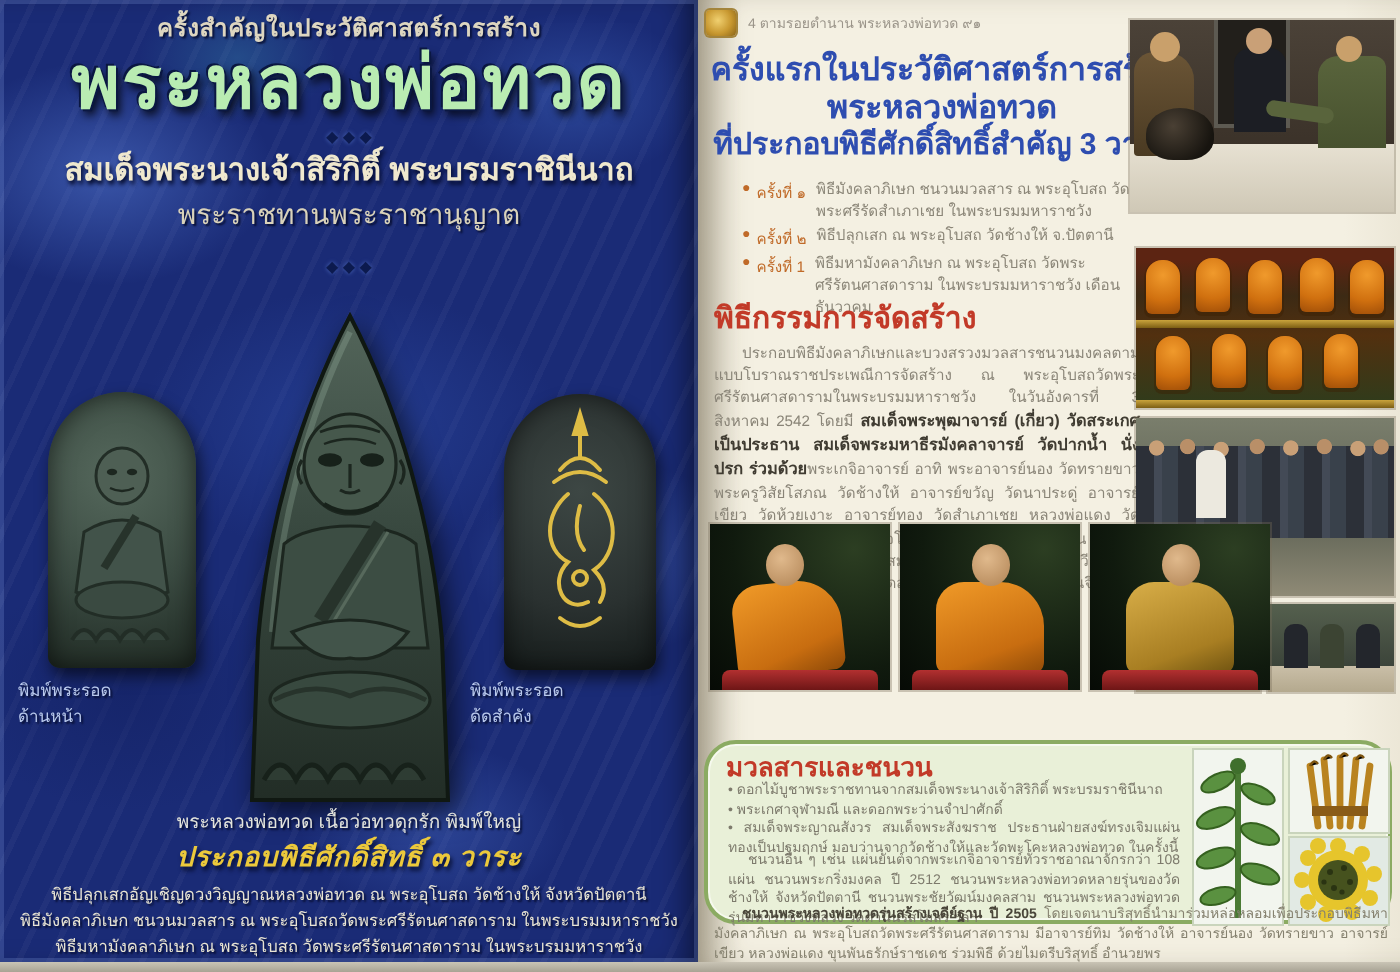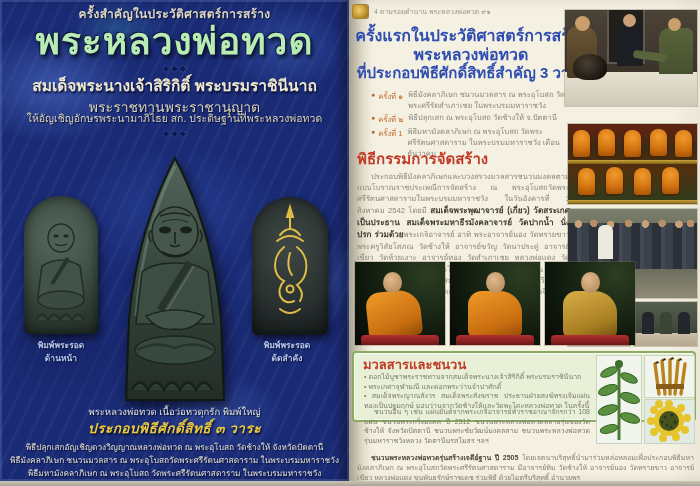--- a/index.html
+++ b/index.html
@@ -34,22 +34,22 @@
   .tablet {
     border-radius:38px 38px 6px 6px;
     box-shadow: 2px 4px 8px rgba(0,0,0,.6), inset 0 0 12px rgba(0,0,0,.55);
   }
   #amulet-front { left:24px; top:196px; width:74px; height:138px;
     background: radial-gradient(circle at 45% 30%, #55685c, #3a4a41 55%, #222d26 95%); }
   #amulet-back { left:252px; top:197px; width:76px; height:138px;
     background: radial-gradient(circle at 50% 35%, #3d4744, #2a3130 60%, #171d1c 95%); }
   #amulet-main { left:110px; top:154px; width:130px; height:252px; filter:drop-shadow(3px 5px 7px rgba(0,0,0,.65)); }
 
-  .lp-cap { position:absolute; width:104px; text-align:center; font-size:8.5px; line-height:1.5;
-    color:#b9c9ec; text-shadow:1px 1px 1px #060d30;font-weight:bold; }
+  .lp-cap { position:absolute; width:104px; text-align:left; font-size:8.5px; line-height:1.5;
+    color:#b9c9ec; text-shadow:1px 1px 1px #060d30; }
   #cap-front { left:9px;  top:339px; }
   #cap-back  { left:235px; top:339px; }
   .lp-capcenter { top:406px; font-size:9.5px; color:#e3e4dc; text-shadow:1px 1px 1px #060d30; }
   .lp-rites-head { top:421px; font-size:13.5px; font-weight:bold; font-style:italic; color:#ecc93b;
     text-shadow:1px 2px 2px #060d30; letter-spacing:.5px; }
   .lp-rites { position:absolute; top:441px; width:100%; text-align:center; }
   .lp-rites div { font-size:8.3px; line-height:1.55; color:#e8e4d3; text-shadow:1px 1px 1px #060d30; }
 
   
   #page-right {
@@ -130,22 +130,22 @@
   .monkrow { position:absolute; left:6px; top:262px; display:flex; gap:5px; }
   .monkphoto { position:relative; width:90px; height:83px; overflow:hidden; box-shadow:0 0 0 1px rgba(120,110,90,.35);
     background: radial-gradient(circle at 80% 15%, #2c3e22, #101a0e 60%, #060a05); }
   .monkphoto .cushion { position:absolute; left:6px; bottom:0; width:78px; height:10px; background:linear-gradient(#b23030,#6e1616); border-radius:4px 4px 0 0; }
   .monkphoto .robe { position:absolute; left:18px; bottom:8px; width:54px; height:46px; border-radius:14px 22px 6px 6px;
     background:linear-gradient(160deg, #f09a28, #c86d10 70%, #8f4a08); }
   .monkphoto .head { position:absolute; left:36px; top:10px; width:19px; height:21px; border-radius:50%; background:radial-gradient(circle at 40% 35%, #e0b98c, #b08354); }
   .monkphoto.gold .robe { background:linear-gradient(160deg, #d8ae48, #a87e22 70%, #6e5210); }
 
   
-  #greenbox { position:absolute; left:3px; top:351px; width:344px; height:71px;
-    background:#e9f0d8; border:2px solid #8bab62; border-radius:4px; box-shadow:inset 0 0 0 1px #f6f9ee; }
+  #greenbox { position:absolute; left:3px; top:370px; width:344px; height:92px;
+    background:#e9f0d8; border:2px solid #8bab62; border-radius:16px; box-shadow:inset 0 0 0 1px #f6f9ee; }
   #gb-head { position:absolute; left:9px; top:1px; font-size:13px; font-weight:bold; color:#c23a28; }
   #gb-bullets { position:absolute; left:10px; top:19px; width:226px; }
   #gb-bullets li { list-style:none; font-size:7px; line-height:1.38; color:#7d7a6c; text-align:justify; }
   #gb-bullets li::before { content:"• "; color:#7d7a6c; }
   #gb-para { position:absolute; left:10px; top:54px; width:226px; font-size:7px; line-height:1.38; color:#7d7a6c; text-align:justify; text-indent:10px; }
   .mat { position:absolute; background:#f2f5ee; box-shadow:0 0 0 1px #c9d4bc; }
   #mat-plant { left:243px; top:3px; width:44px; height:87px; }
   #mat-bundle { left:291px; top:3px; width:49px; height:41px; }
   #mat-round { left:291px; top:47px; width:49px; height:43px; background:#e2eae4; }
 
@@ -158,21 +158,20 @@
 <body>
 
 <div id="canvas">
 
   <div id="page-left">
     <div class="lp-text lp-topline">ครั้งสำคัญในประวัติศาสตร์การสร้าง</div>
     <div class="lp-text lp-title">พระหลวงพ่อทวด</div>
     <div class="lp-div" style="top:64px;">◆ ◆ ◆</div>
     <div class="lp-text lp-sub1">สมเด็จพระนางเจ้าสิริกิติ์ พระบรมราชินีนาถ</div>
     <div class="lp-text lp-sub2">พระราชทานพระราชานุญาต</div>
-    <div class="lp-text lp-sub3">ให้อัญเชิญอักษรพระนามาภิไธย สก. ประดิษฐานที่พระหลวงพ่อทวด</div>
     <div class="lp-div" style="top:129px;">◆ ◆ ◆</div>
 
     <div class="amulet tablet" id="amulet-front">
       <svg width="74" height="138" viewBox="0 0 74 138">
         <ellipse cx="37" cy="42" rx="13" ry="14" fill="#4e5f54" stroke="#222d26" stroke-width="1.5"></ellipse>
         <ellipse cx="32" cy="40" rx="2.6" ry="1.6" fill="#1d2720"></ellipse>
         <ellipse cx="42" cy="40" rx="2.6" ry="1.6" fill="#1d2720"></ellipse>
         <path d="M31,48 Q37,51 43,48" stroke="#1d2720" stroke-width="1.2" fill="none"></path>
         <path d="M18,70 Q37,58 56,70 L60,100 Q37,110 14,100 Z" fill="#42534a" stroke="#222d26" stroke-width="1.5"></path>
         <path d="M44,62 L28,88" stroke="#27332b" stroke-width="4" fill="none"></path>

